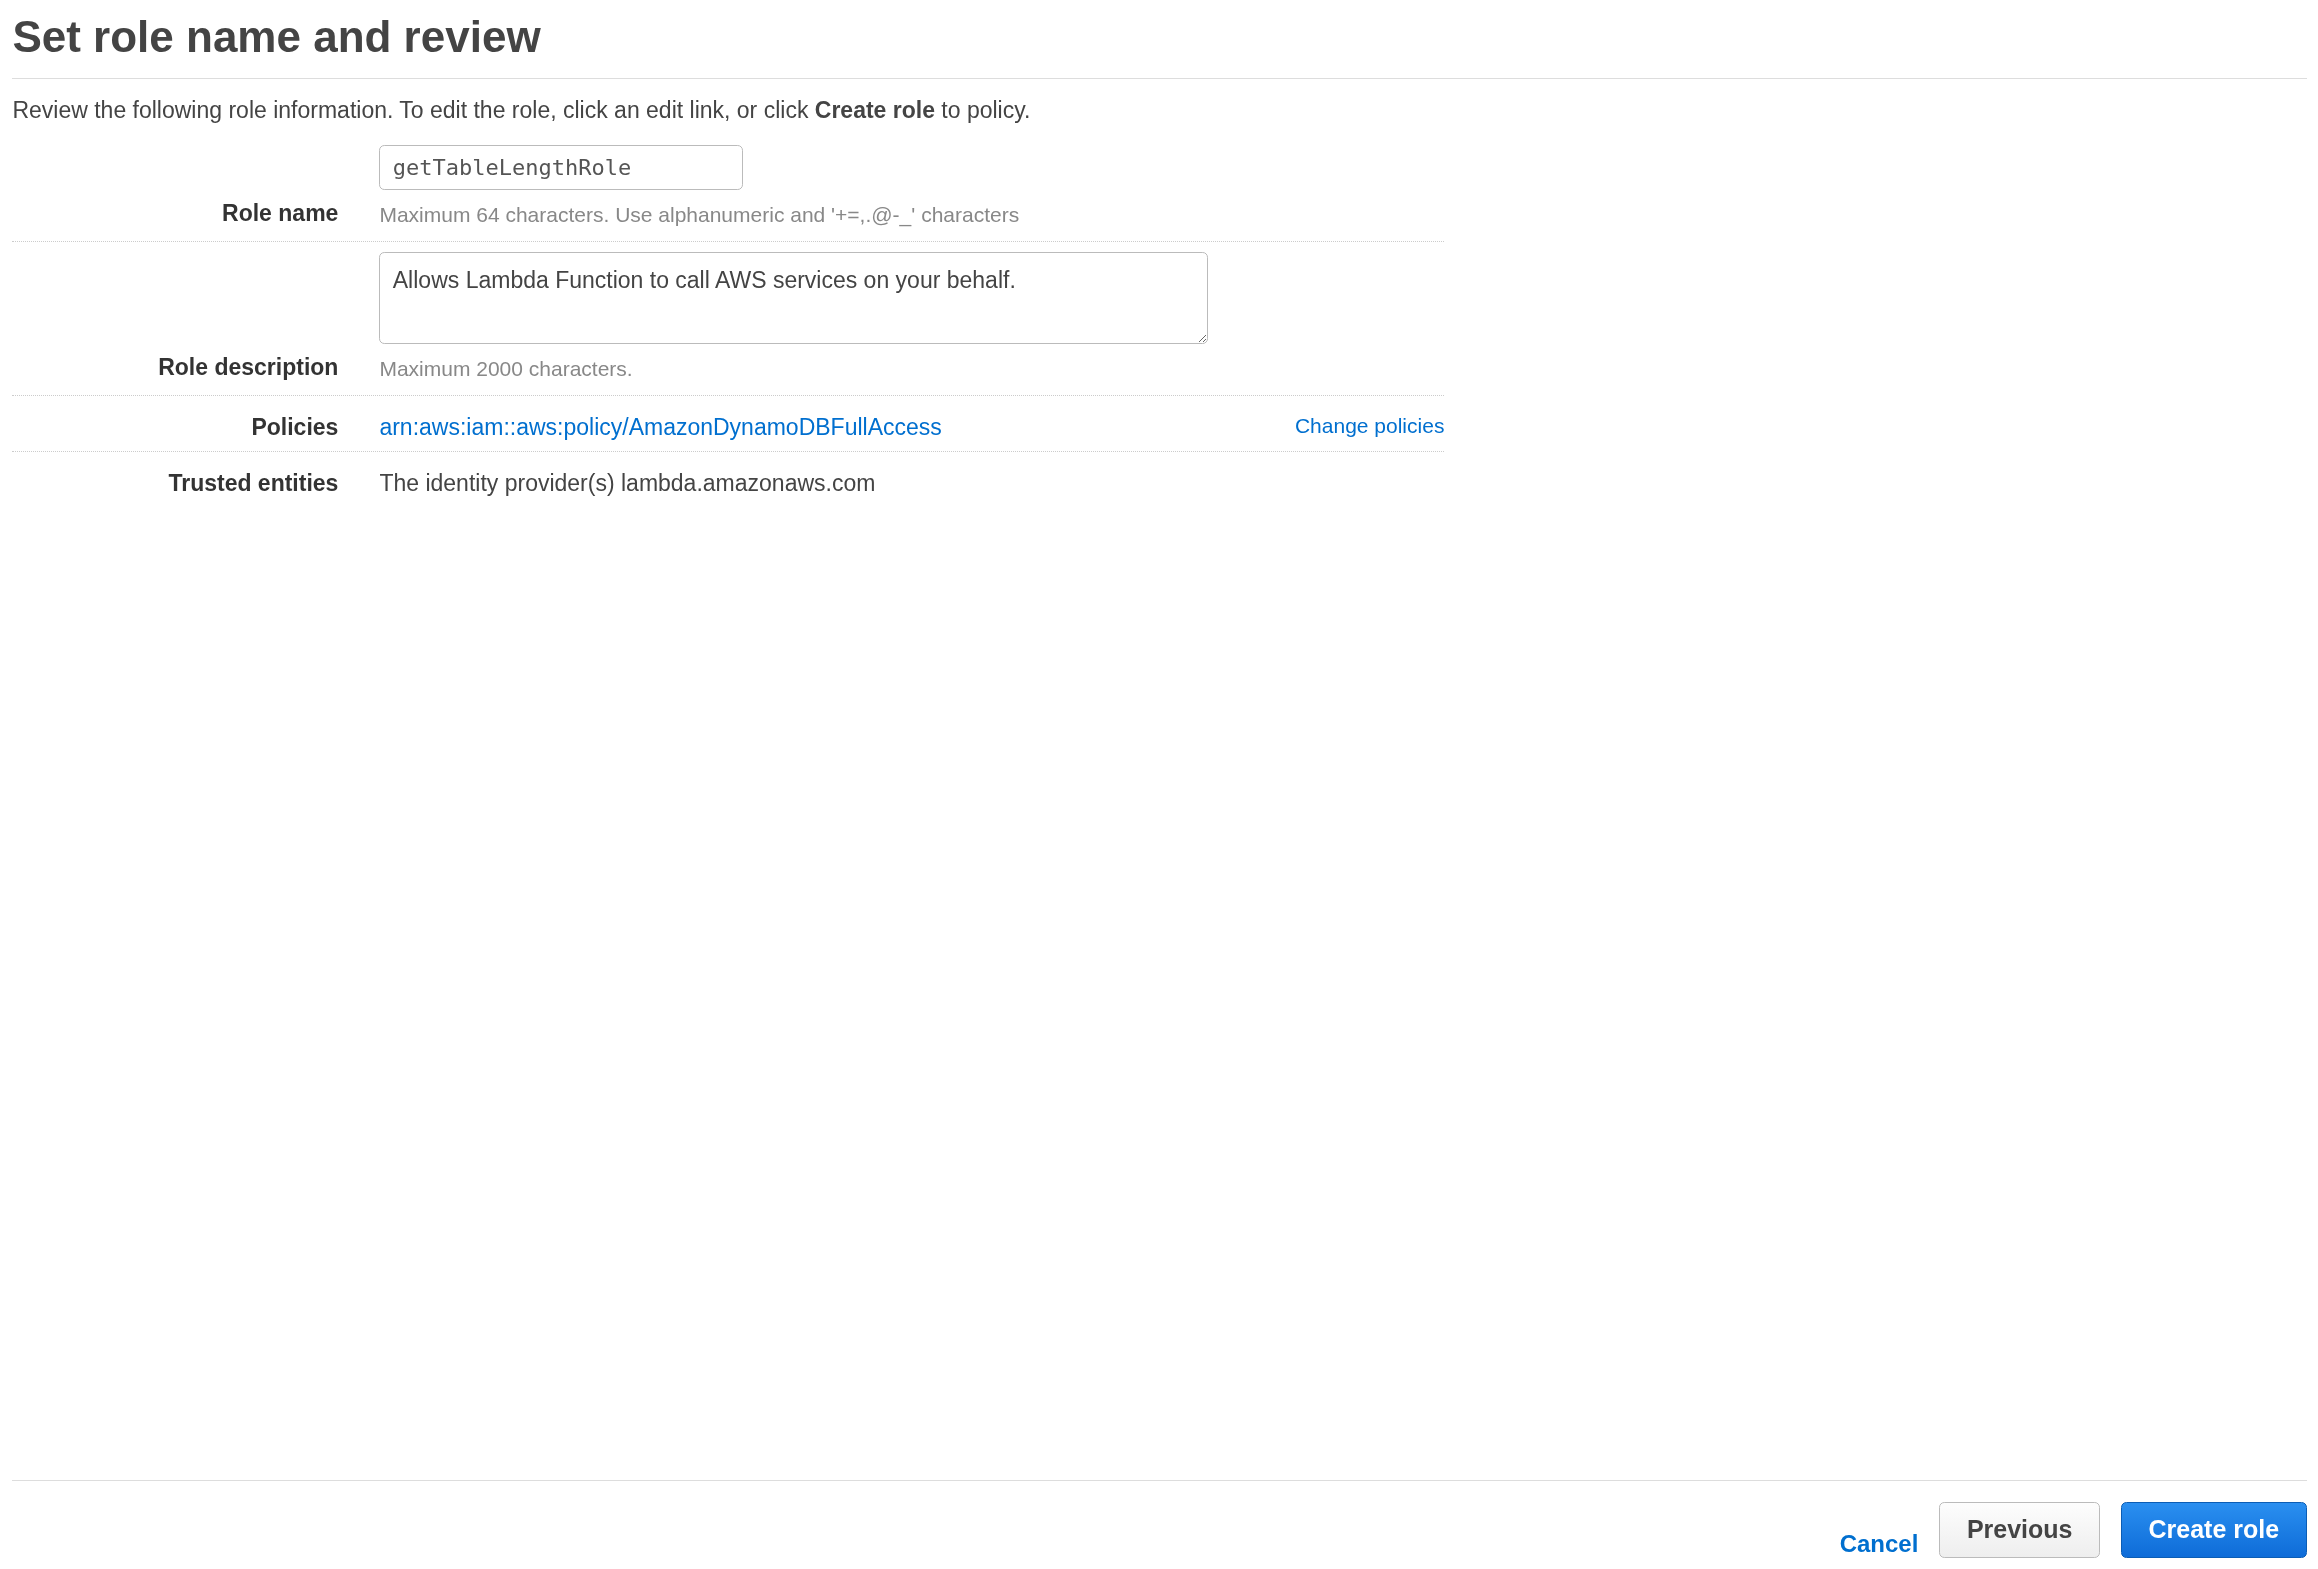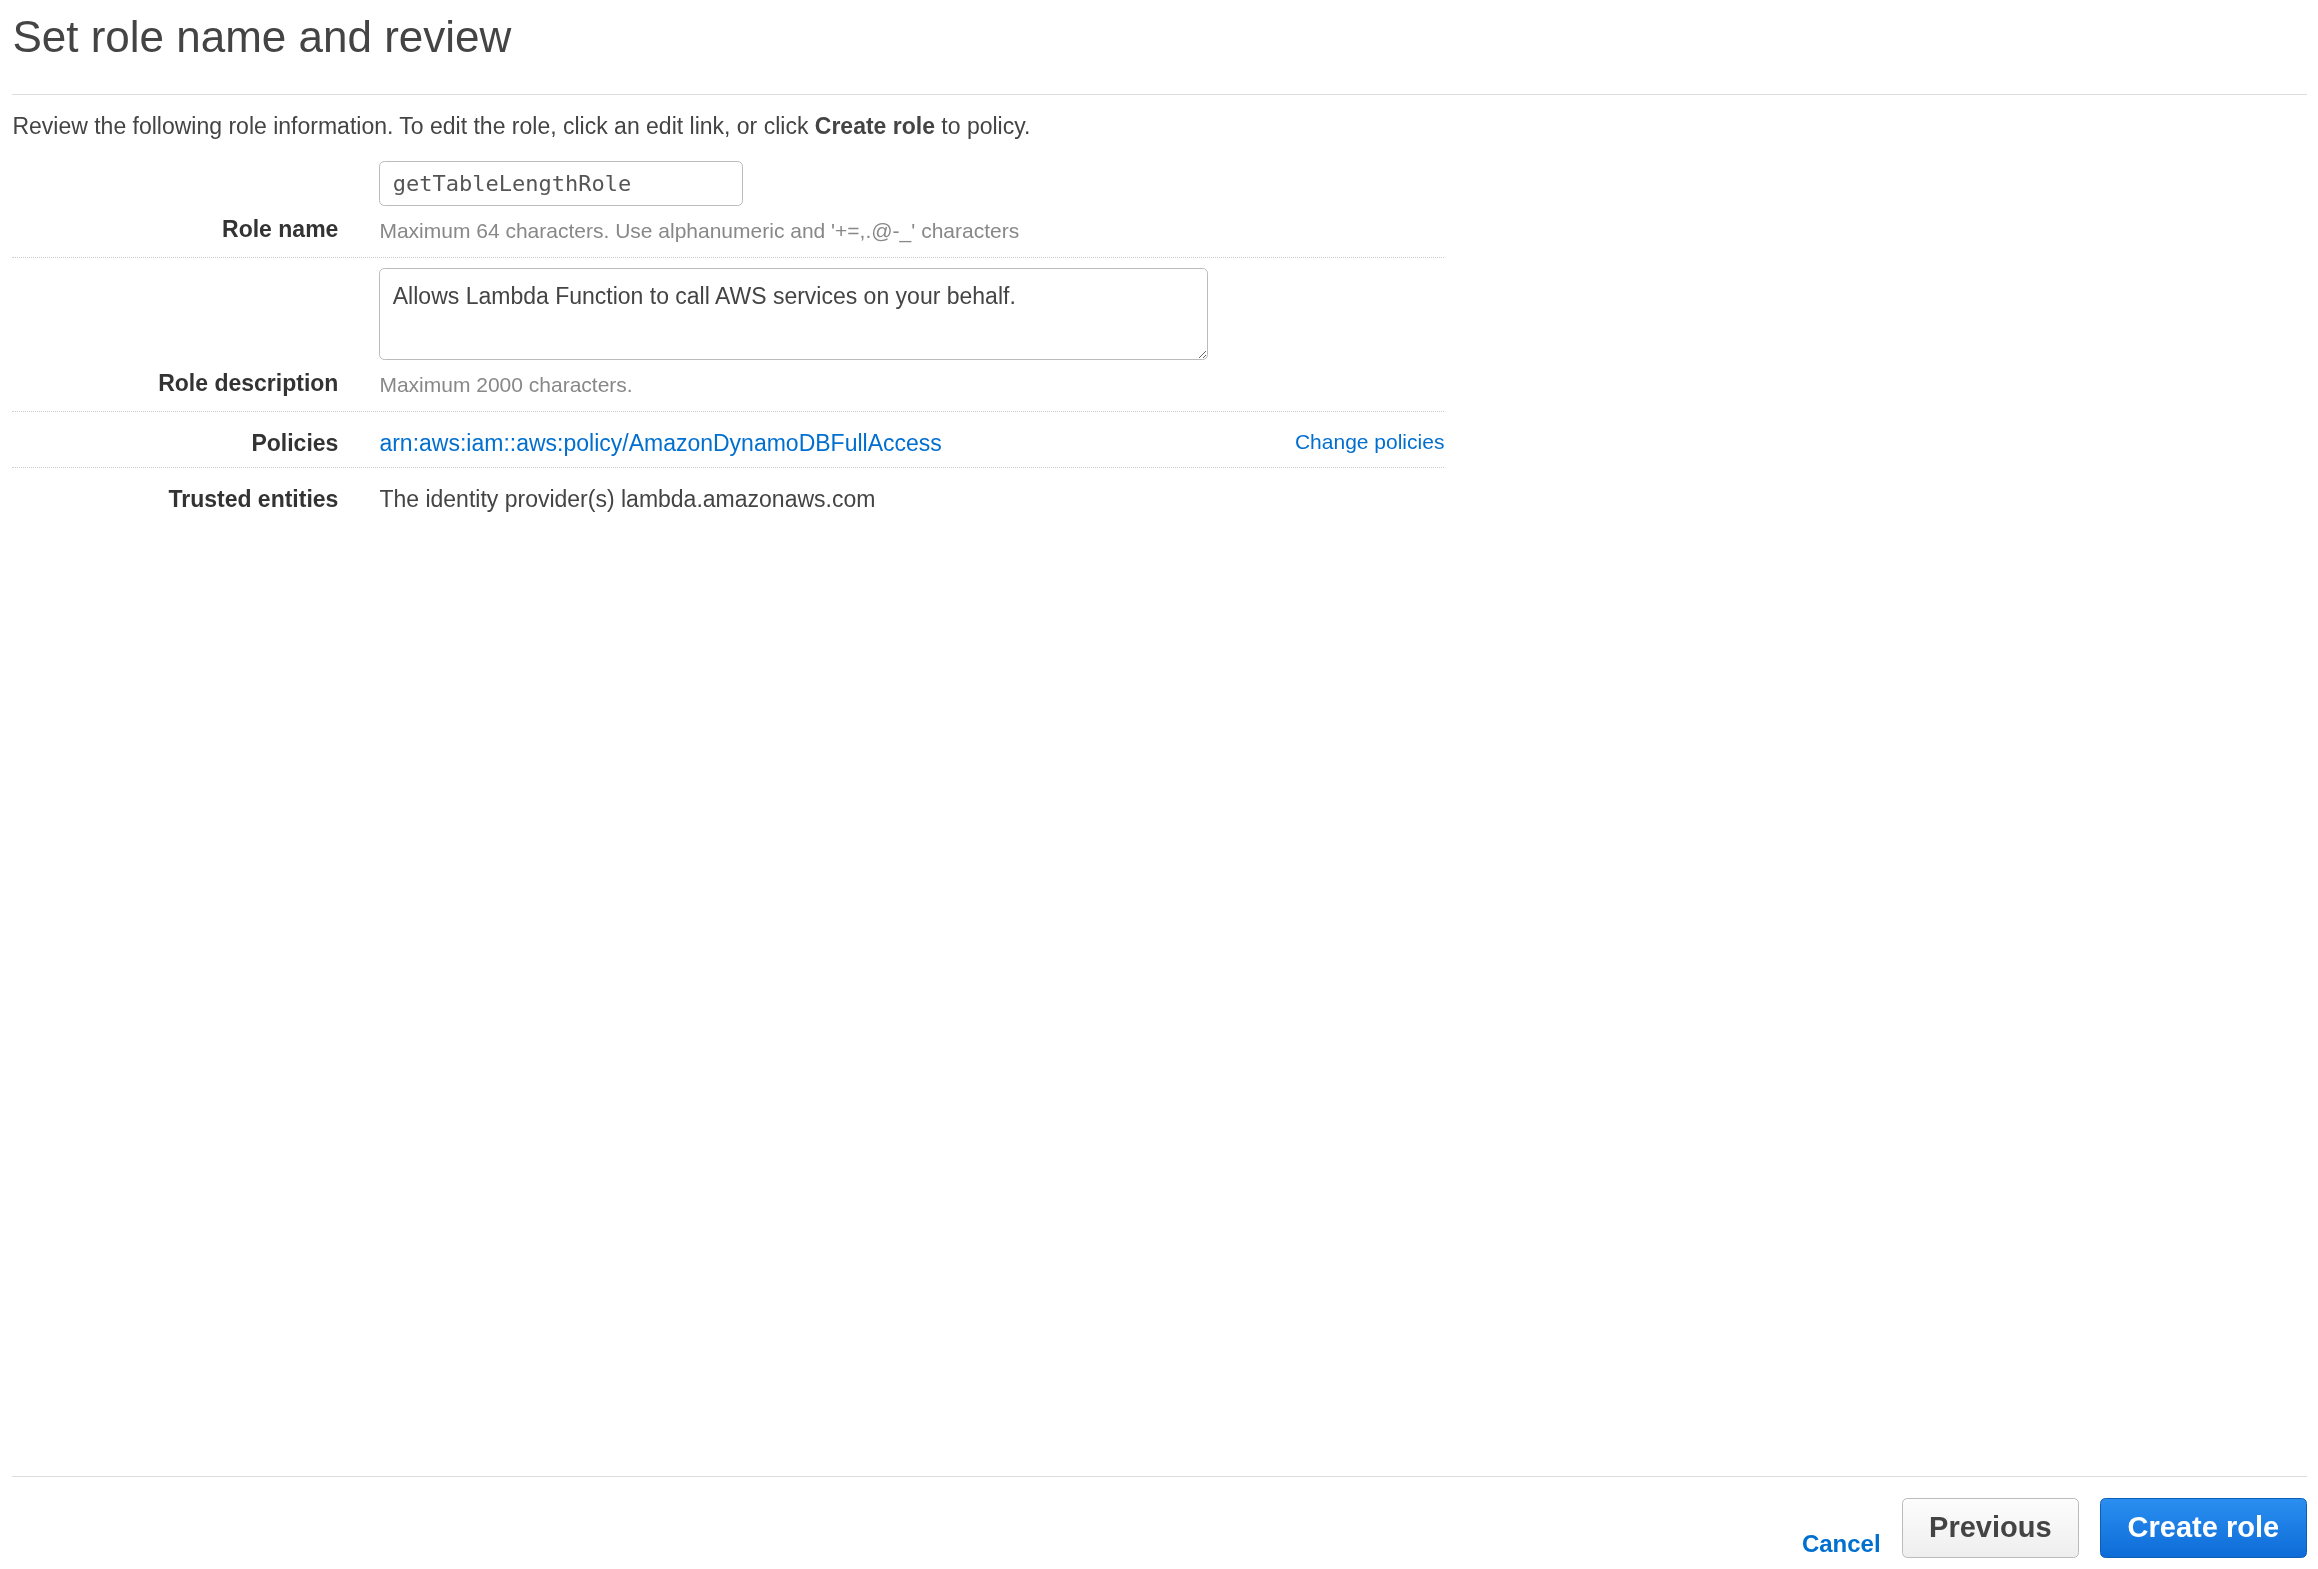--- a/index.html
+++ b/index.html
@@ -12,23 +12,23 @@
       font-size: 25px;
       color: #333;
       background: #fff;
       width: 2319px;
       height: 1570px;
       position: relative;
       padding: 12.4px;
     }
     .page-title {
       font-size: 44px;
-      font-weight: 400;
-      color: #444;
-      margin-bottom: 32px;
+      font-weight: 700;
+      color: #444;
+      margin-bottom: 16px;
       padding-left: 0;
     }
     .hr {
       border: none;
       border-top: 0.9px solid #ddd;
       margin-bottom: 17.7px;
     }
     .intro {
       font-size: 23px;
       color: #444;
@@ -131,21 +131,21 @@
     }
     .btn-link {
       color: #006fcf;
       font-weight: 700;
       font-size: 24px;
       background: none;
       border: none;
       cursor: pointer;
     }
     .btn {
-      font-size: 29px;
+      font-size: 25px;
       font-weight: 700;
       padding: 12.4px 26.5px;
       border-radius: 5.3px;
       cursor: pointer;
       border: 0.9px solid;
     }
     .btn-secondary {
       background: linear-gradient(#fdfdfd, #eee);
       border-color: #bbb;
       color: #444;

